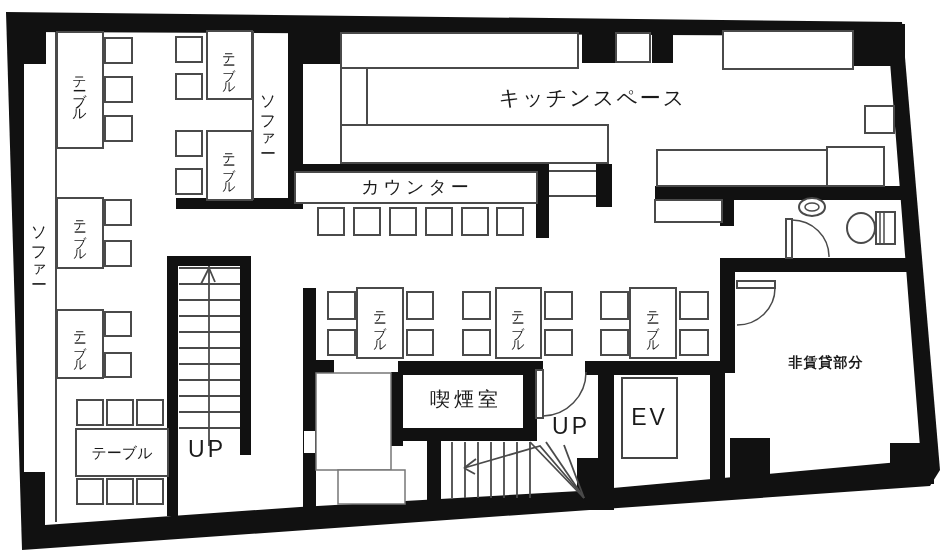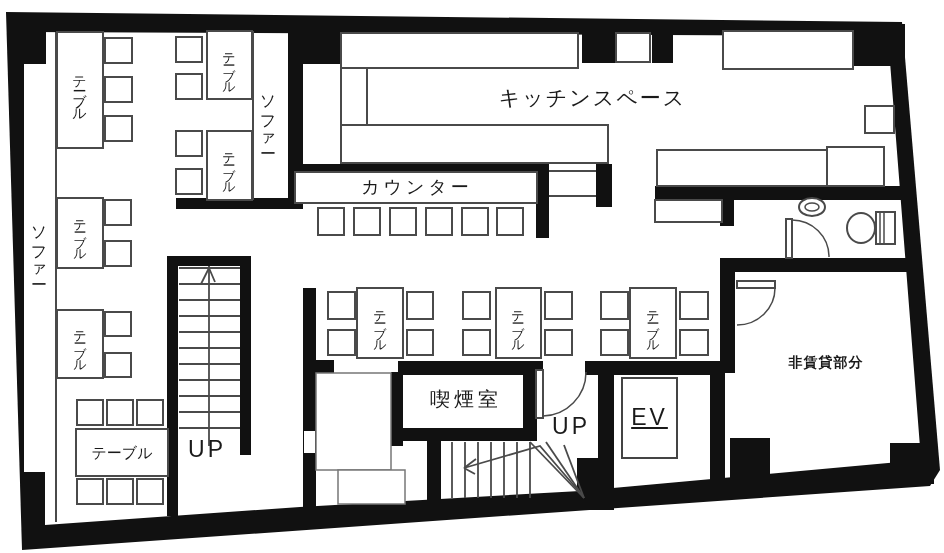--- a/index.html
+++ b/index.html
@@ -192,21 +192,21 @@
     <path d="M 583 496 L 540 446 L 464 468 M 464 468 L 476 459 M 464 468 L 475 474"></path>
   </g>
 </svg>
 
   <div class="lbl f21" style="left:490px;top:85px;width:205px;height:24px;">キッチンスペース</div>
   <div class="lbl f18" style="left:357px;top:177px;width:120px;height:20px;">カウンター</div>
   <div class="lbl f20" style="left:421px;top:388px;width:90px;height:22px;">喫煙室</div>
   <div class="lbl fnr" style="left:776px;top:354px;width:100px;height:16px;">非賃貸部分</div>
   <div class="lbl f17" style="left:188px;top:440px;width:38px;height:18px;">UP</div>
   <div class="lbl f17" style="left:550px;top:417px;width:42px;height:18px;">UP</div>
-  <div class="lbl f17" style="left:627px;top:407px;width:45px;height:20px;text-decoration:underline;">EV</div>
+  <div class="lbl f17" style="left:627px;top:407px;width:45px;height:20px;">EV</div>
 
   <div class="lbl v f16" style="left:28px;top:197px;width:22px;height:100px;">ソファー</div>
   <div class="lbl v f16" style="left:256px;top:68px;width:24px;height:96px;">ソファー</div>
 
   <div class="lbl v f14" style="left:68px;top:48px;width:24px;height:86px;">テーブル</div>
   <div class="lbl v f13" style="left:68px;top:196px;width:24px;height:74px;">テーブル</div>
   <div class="lbl v f13" style="left:68px;top:308px;width:24px;height:72px;">テーブル</div>
   <div class="lbl v f13" style="left:217px;top:34px;width:24px;height:64px;">テーブル</div>
   <div class="lbl v f13" style="left:217px;top:134px;width:24px;height:64px;">テーブル</div>
   <div class="lbl v f13" style="left:368px;top:292px;width:24px;height:64px;">テーブル</div>

